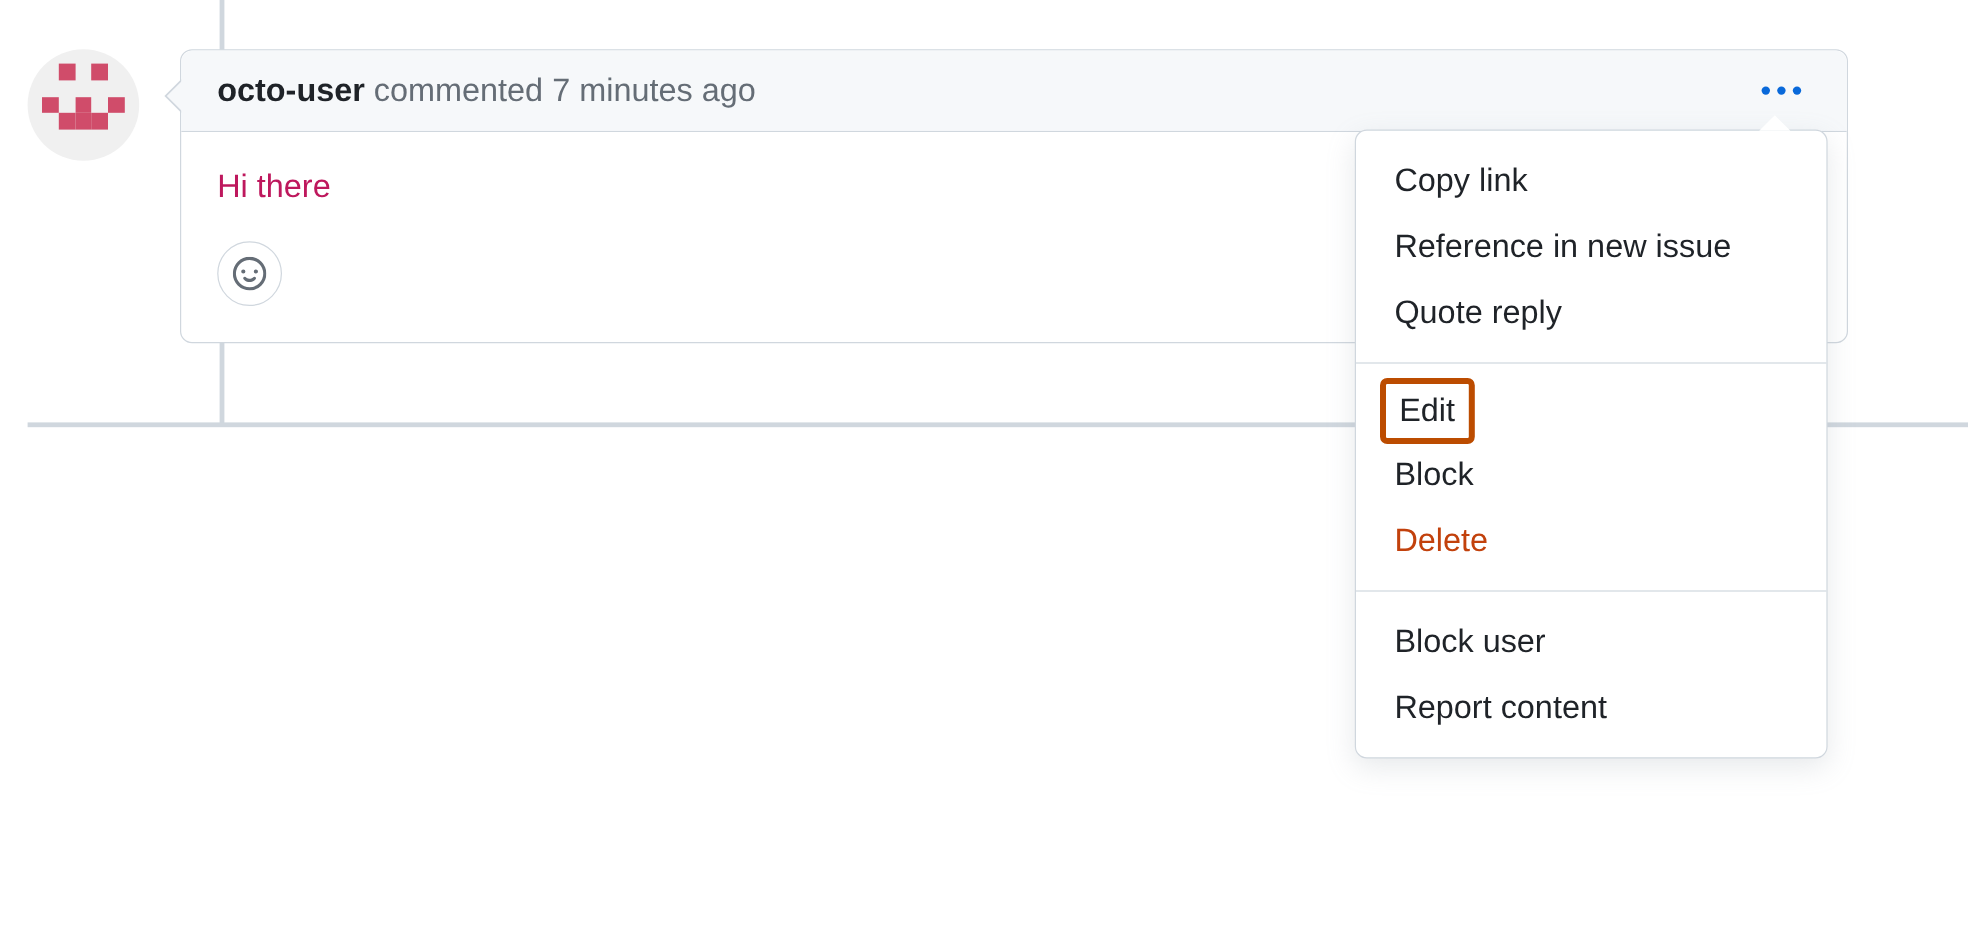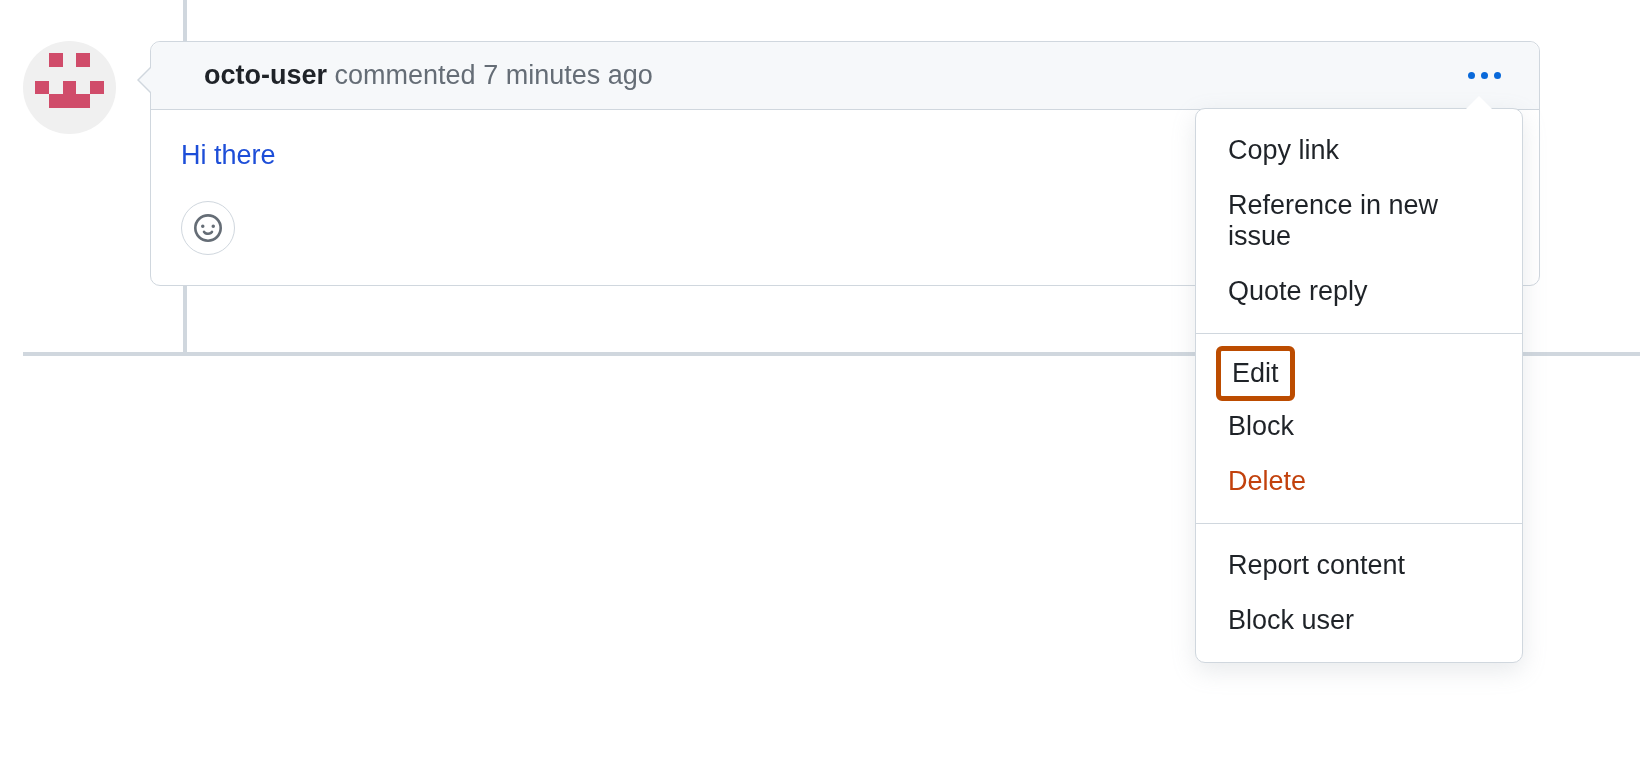--- a/index.html
+++ b/index.html
@@ -88,21 +88,20 @@
       top: 25px;
       width: 0;
       height: 0;
       border-top: 13px solid transparent;
       border-bottom: 13px solid transparent;
       border-right: 13px solid #f6f8fa;
     }
     .header-text {
       font-size: 27px;
       color: #656d76;
-      margin-left: 23px;
     }
     .header-text .username {
       font-weight: 600;
       color: #1f2328;
     }
     .kebab-button {
       background: none;
       border: none;
       cursor: pointer;
       padding: 8px;
@@ -112,41 +111,41 @@
     }
     .kebab-dot {
       width: 7px;
       height: 7px;
       border-radius: 50%;
       background: #0969da;
     }
     .comment-body {
       padding: 30px;
       font-size: 27px;
-      color: #1d4ed8;
+      color: #be185d;
     }
     .reaction-wrapper {
       padding: 0 30px 30px;
     }
     .reaction-button {
       width: 54px;
       height: 54px;
       border-radius: 50%;
       border: 1px solid #d0d7de;
       background: #ffffff;
       display: flex;
       align-items: center;
       justify-content: center;
       cursor: pointer;
     }
     .dropdown-menu {
       position: absolute;
       top: 108px;
       right: 117px;
-      width: 328px;
+      width: 394px;
       background: #ffffff;
       border: 1px solid #d0d7de;
       border-radius: 10px;
       box-shadow: 0 8px 24px rgba(140,149,159,0.2);
       z-index: 10;
     }
     .dropdown-menu::before {
       content: '';
       position: absolute;
       top: -13px;
@@ -248,17 +247,17 @@
       <div class="menu-item">Quote reply</div>
     </div>
     <div class="menu-divider"></div>
     <div class="menu-group">
       <div class="menu-item highlighted">Edit</div>
       <div class="menu-item">Block</div>
       <div class="menu-item danger">Delete</div>
     </div>
     <div class="menu-divider"></div>
     <div class="menu-group">
+      <div class="menu-item">Block user</div>
       <div class="menu-item">Report content</div>
-      <div class="menu-item">Block user</div>
     </div>
   </div>
 </div>
 
 </body></html>

